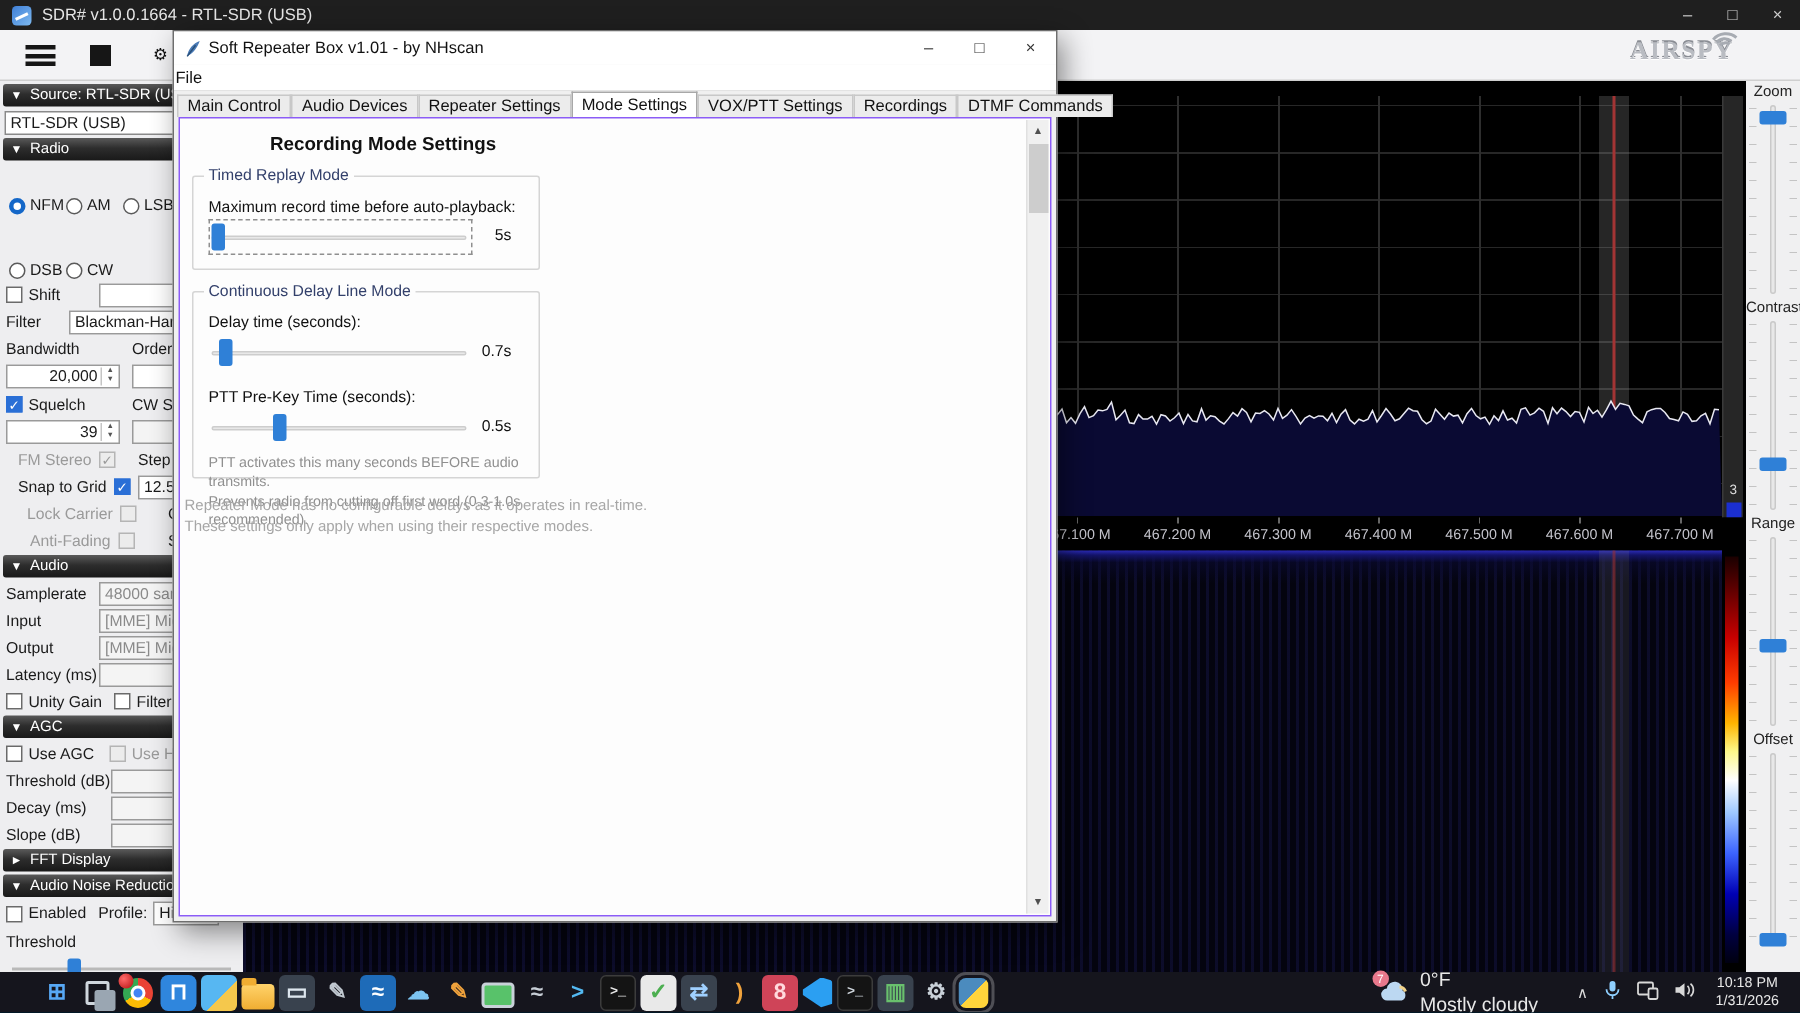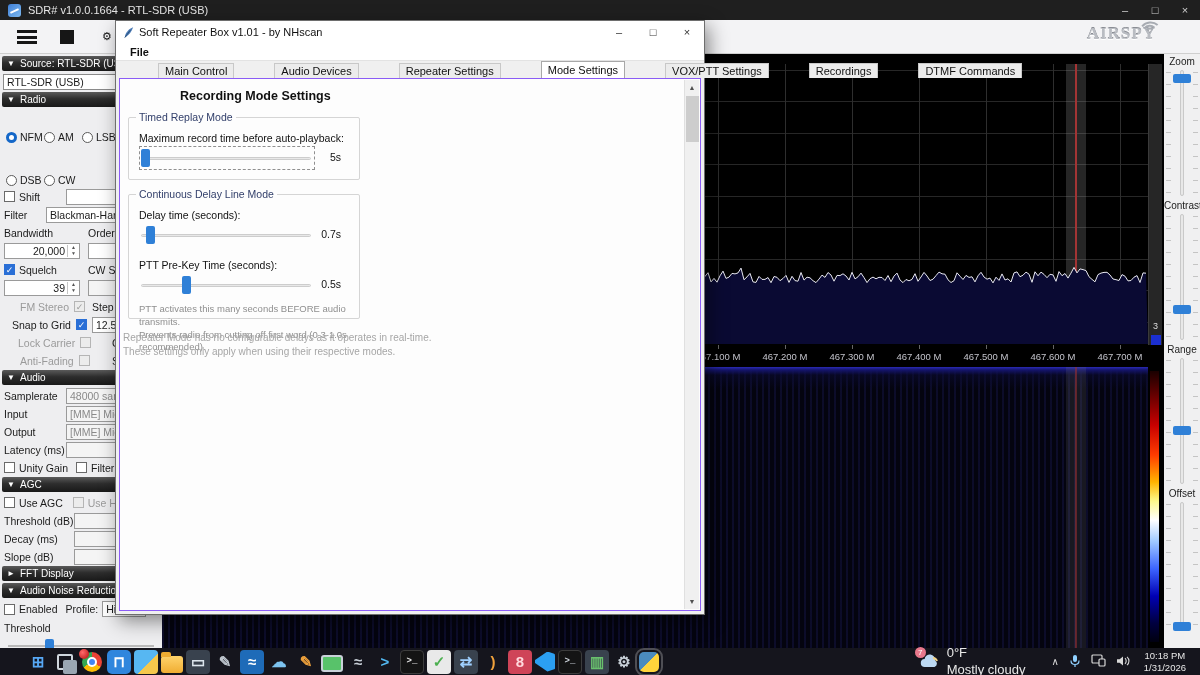--- a/index.html
+++ b/index.html
@@ -107,24 +107,24 @@
 
   
   .dialog { position:absolute; left:115px; top:20px; width:590px; height:595px; background:#f0f0f0;
             border:1px solid #6e6e6e; box-shadow:4px 6px 18px rgba(0,0,0,.45); z-index:10; font-size:11px; }
   .dlg-title { height:22px; background:#fff; display:flex; align-items:center; }
   .dlg-title .txt { margin-left:4px; }
   .dlg-ico { margin-left:6px; display:flex; }
   .dlg-btns { margin-left:auto; display:flex; height:100%; }
   .dlg-btn { width:34px; display:flex; align-items:center; justify-content:center; color:#333; font-size:11px; }
   .dlg-menubar { height:18px; background:#fff; border-bottom:1px solid #e3e3e3; display:flex; align-items:center; }
-  .dlg-menu-item { padding:0 14px; height:100%; display:flex; align-items:center;font-weight:bold; }
+  .dlg-menu-item { padding:0 1px; height:100%; display:flex; align-items:center; }
   .tabstrip { height:17px; display:flex; align-items:flex-end; padding-left:2px; background:#f0f0f0; }
   .tab { padding:1px 6px 2px 6px; border:1px solid #c8c8c8; border-bottom:none; background:#ececec;
-         margin-right:0; height:15px; display:flex; align-items:center; white-space:nowrap;margin-left:40px; }
+         margin-right:0; height:15px; display:flex; align-items:center; white-space:nowrap; }
   .tab.active { background:#fff; height:17px; border-color:#a8a8a8; position:relative; z-index:2; }
   .dlg-content { position:absolute; left:3px; right:3px; top:57px; bottom:3px; background:#fdfdfd;
                  border:1px solid #8b5cf6; overflow:hidden; }
   .dlg-heading { margin:10px 0 0 60px; font-size:12.5px; font-weight:bold; }
   .grpbox { position:absolute; left:8px; width:232px; border:1px solid #d5d5d5; border-radius:2px; }
   .grpbox .gtitle { position:absolute; top:-7px; left:7px; background:#fdfdfd; padding:0 3px; color:#33406b; font-size:10.5px; }
   .g1 { top:38px; height:63px; }
   .g2 { top:115px; height:125px; }
   .dslider-row { position:relative; height:20px; margin:0 10px; }
   .groove { position:absolute; left:2px; right:38px; top:9px; height:3px; background:#e8e8e8;
@@ -300,21 +300,21 @@
       <span class="spin">
         <span class="val">39</span>
         <span class="arrs">
           <span>▲</span>
             <span>▼</span>
         </span>
       </span>
       <span class="sfield col2 gray" style="width:74px"></span>
     </div>
     <div class="srow">
-      <span class="lab dis" style="margin-left:16px">FM Stereo</span>
+      <span class="lab dis" style="margin-left:8px">FM Stereo</span>
       <span class="cbox dis" style="margin-left:5px">✓</span>
       <span class="col2" style="left:88px">Step Size</span>
     </div>
     <div class="srow">
       <span class="lab" style="margin-left:8px">Snap to Grid</span>
       <span class="cbox checked" style="margin-left:5px">✓</span>
       <span class="sfield col2" style="left:88px;width:70px">12.5 kHz</span>
     </div>
     <div class="srow">
       <span class="lab dis" style="margin-left:14px">Lock Carrier</span>

